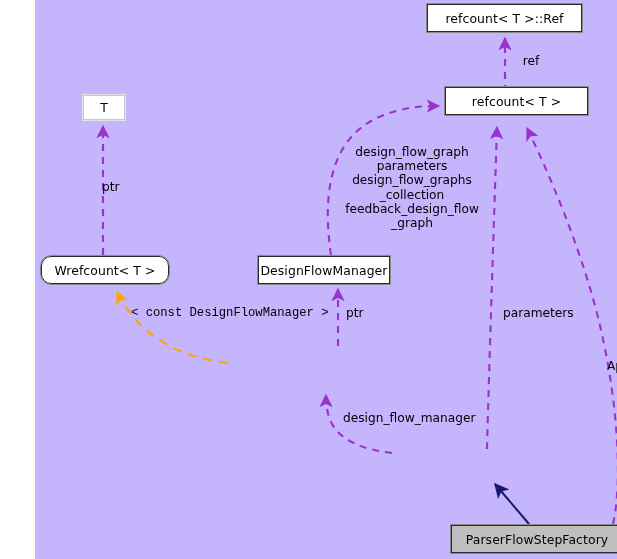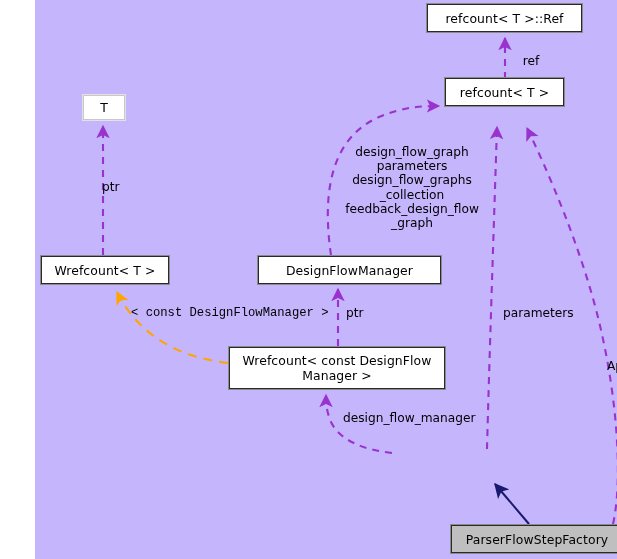--- a/index.html
+++ b/index.html
@@ -104,40 +104,36 @@
     <path d="M 578 524 C 588 480 582 400 566 330 C 548 250 510 165 492 128" fill="none" stroke="#9a32cd" stroke-width="2.1" stroke-dasharray="7,6" marker-end="url(#arrow-purple)"></path>
 
     
     <path d="M 494 524 L 460 484" fill="none" stroke="#191970" stroke-width="2" marker-end="url(#arrow-navy)"></path>
   </svg>
 
   <div class="node" style="left:392px; top:4px; width:155px; height:28px;">
     <span>refcount&lt; T &gt;::Ref</span>
   </div>
 
-  <div class="node" style="left:410px; top:78px; width:119px; height:28px;">
+  <div class="node" style="left:410px; top:87px; width:143px; height:28px;">
     <span>refcount&lt; T &gt;</span>
   </div>
 
   <div class="node faint" style="left:48px; top:95px; width:42px; height:25px;">
     <span>T</span>
   </div>
 
-  <div class="node" style="left:6px; top:256px; width:128px; height:28px;">
+  <div class="node" style="left:6px; top:256px; width:128px; height:28px;border-radius:10px;">
     <span>Wrefcount&lt; T &gt;</span>
   </div>
 
-  <div class="node" style="left:223px; top:256px; width:183px; height:28px;">
+  <div class="node" style="left:223px; top:256px; width:132px; height:28px;">
     <span>DesignFlowManager</span>
   </div>
 
-  <div class="node" style="left:194px; top:347px; width:216px; height:42px;">
-    <span>Wrefcount&lt; const DesignFlow
-Manager &gt;</span>
-  </div>
 
 
   <div class="node current" style="left:416px; top:525px; width:172px; height:28px;">
     <span>ParserFlowStepFactory</span>
   </div>
 
   <div class="edge-label left-align" style="left:476px; top:54px; width:40px;text-align:center;">ref</div>
 
   <div class="edge-label left-align" style="left:67px; top:180px; width:40px;">ptr</div>
 

